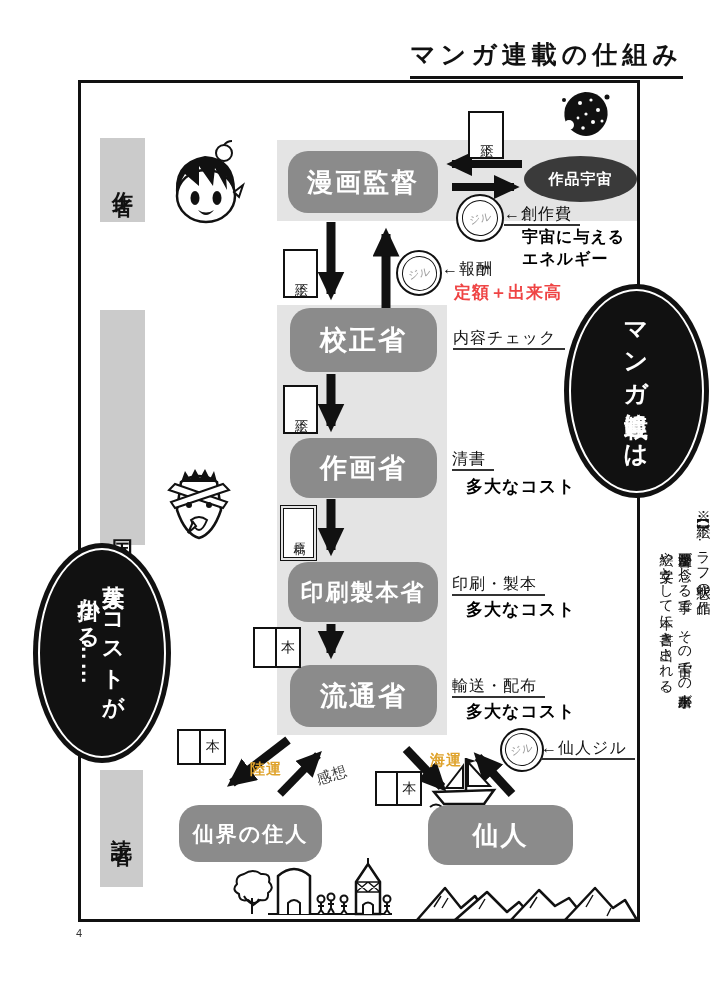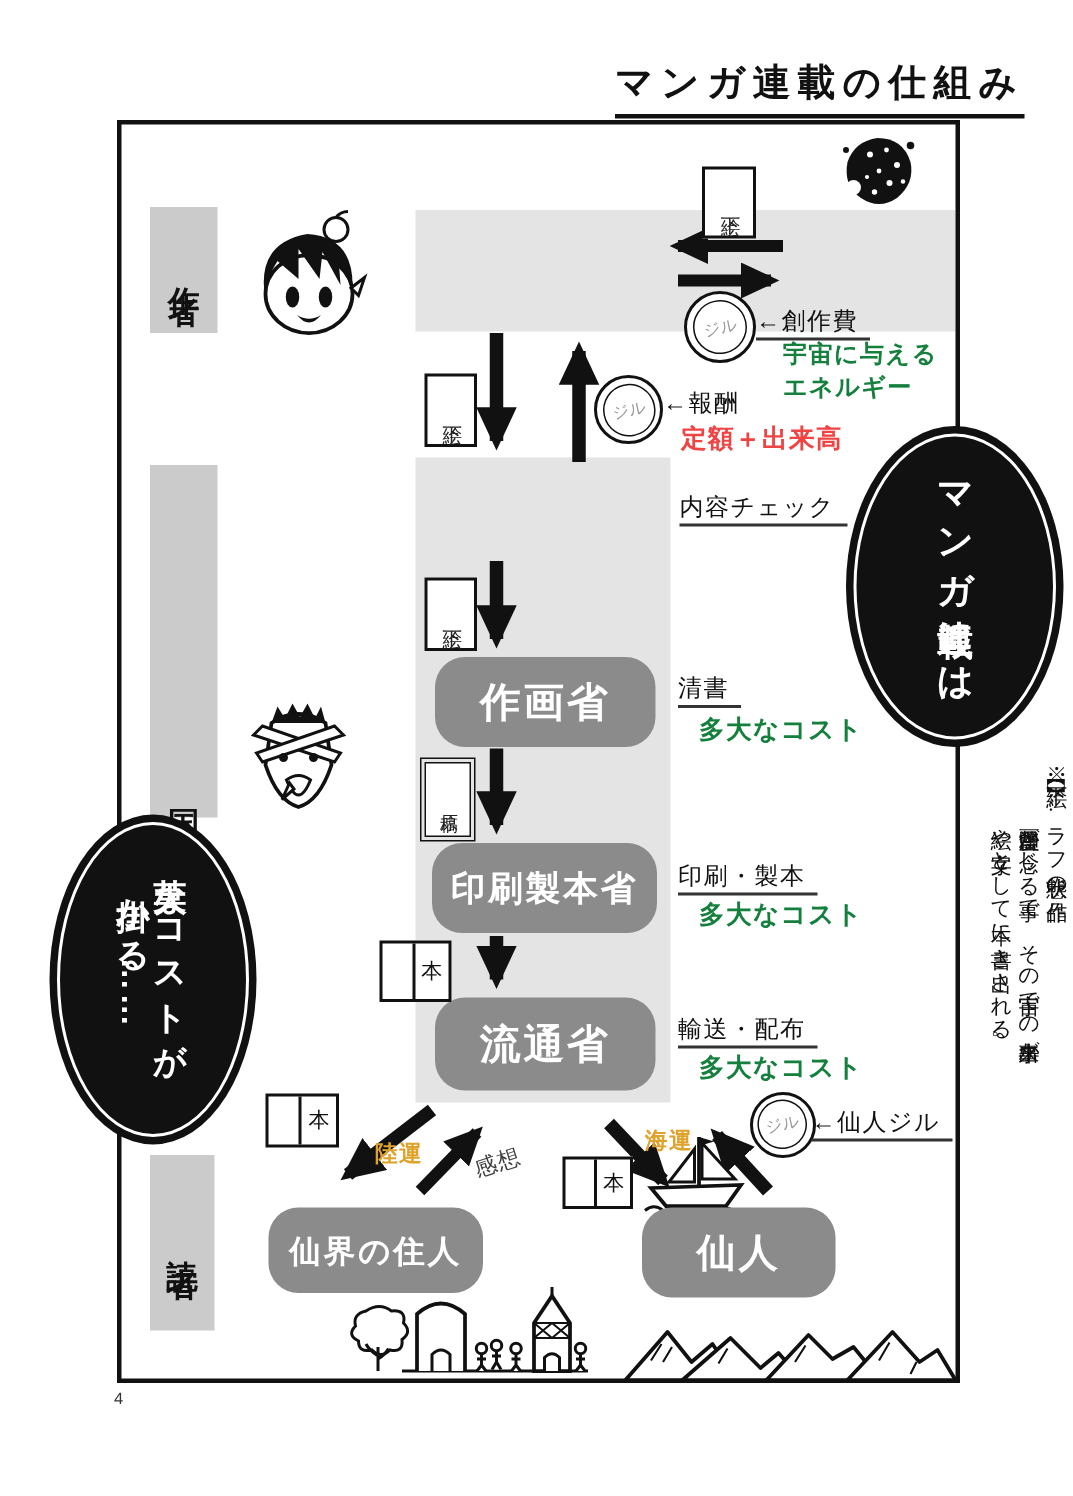--- a/index.html
+++ b/index.html
@@ -30,21 +30,21 @@
   .bookbox .cl{flex:0 0 45%;border-right:2px solid #111;}
   .bookbox .cr{flex:1;display:flex;align-items:center;justify-content:center;
                font-family:"Liberation Serif",serif;font-size:14px;}
   
   .coin{border-radius:50%;border:2.5px solid #111;background:#fff;display:flex;align-items:center;justify-content:center;z-index:5;}
   .coin .ci{border-radius:50%;border:1.5px solid #111;width:78%;height:78%;display:flex;align-items:center;justify-content:center;
             font-size:11px;color:#9a9a9a;transform:rotate(-12deg);}
   
   .ann{font-size:16px;z-index:5;white-space:nowrap;letter-spacing:1px;}
   .u{border-bottom:2px solid #333;padding:0 8px 2px 0;}
-  .red{color:#15803d;font-weight:bold;}
+  .red{color:#000000;font-weight:bold;}
   .blue{color:#ef4444;font-weight:bold;}
   .orange{color:#dfa32c;font-weight:bold;font-size:15px;}
   .gray{color:#3f3f3f;font-size:15px;}
   .two-line{line-height:22px;}
   .two-line span{display:block;}
   
   .bubble{background:#111;border-radius:50%;z-index:8;}
   .bubble::after{content:"";position:absolute;inset:5px;border:2.5px solid #fff;border-radius:50%;}
   .bubtext{color:#fff;font-weight:bold;z-index:9;line-height:1.12;letter-spacing:2px;}
   .bubtext span{display:block;}
@@ -86,25 +86,28 @@
     <line x1="386" y1="308" x2="386" y2="234" stroke="#111" stroke-width="9" marker-end="url(#ah)"></line>
     <line x1="331" y1="374" x2="331" y2="426" stroke="#111" stroke-width="9" marker-end="url(#ah)"></line>
     <line x1="331" y1="499" x2="331" y2="550" stroke="#111" stroke-width="9" marker-end="url(#ah)"></line>
     <line x1="331" y1="624" x2="331" y2="653" stroke="#111" stroke-width="9" marker-end="url(#ah)"></line>
     <line x1="288" y1="740" x2="232" y2="783" stroke="#111" stroke-width="9" marker-end="url(#ah)"></line>
     <line x1="280" y1="794" x2="318" y2="755" stroke="#111" stroke-width="8" marker-end="url(#ah)"></line>
     <line x1="406" y1="749" x2="442" y2="787" stroke="#111" stroke-width="9" marker-end="url(#ah)"></line>
     <line x1="512" y1="794" x2="478" y2="757" stroke="#111" stroke-width="9" marker-end="url(#ah)"></line>
   </svg>
 
+  <div class="abs node" style="left:288px;top:151px;width:150px;height:62px;font-size:26px;">漫画監督</div>
+  <div class="abs ellipse" style="left:524px;top:156px;width:113px;height:46px;font-size:15px;">作品宇宙</div>
+  <div class="abs node" style="left:290px;top:308px;width:147px;height:64px;font-size:27px;">校正省</div>
   <div class="abs node" style="left:290px;top:438px;width:147px;height:60px;font-size:27px;">作画省</div>
   <div class="abs node" style="left:288px;top:562px;width:150px;height:60px;font-size:23px;">印刷製本省</div>
   <div class="abs node" style="left:290px;top:665px;width:147px;height:62px;font-size:27px;">流通省</div>
   <div class="abs node" style="left:179px;top:805px;width:143px;height:57px;font-size:21px;">仙界の住人</div>
-  <div class="abs node" style="left:428px;top:805px;width:129px;height:60px;font-size:26px;">仙人</div>
+  <div class="abs node" style="left:428px;top:805px;width:145px;height:60px;font-size:26px;">仙人</div>
 
   <div class="abs tagbox vtext" style="left:468px;top:111px;width:32px;height:44px;">下絵</div>
   <div class="abs tagbox vtext" style="left:283px;top:249px;width:31px;height:45px;">下絵</div>
   <div class="abs tagbox vtext" style="left:283px;top:385px;width:31px;height:45px;">下絵</div>
   <div class="abs tagbox dbl vtext" style="left:283px;top:508px;width:29px;height:48px;font-size:12px;">原稿</div>
 
   <div class="abs bookbox" style="left:253px;top:627px;width:44px;height:37px;">
     <div class="cl"></div>
     <div class="cr">本</div>
   </div>

